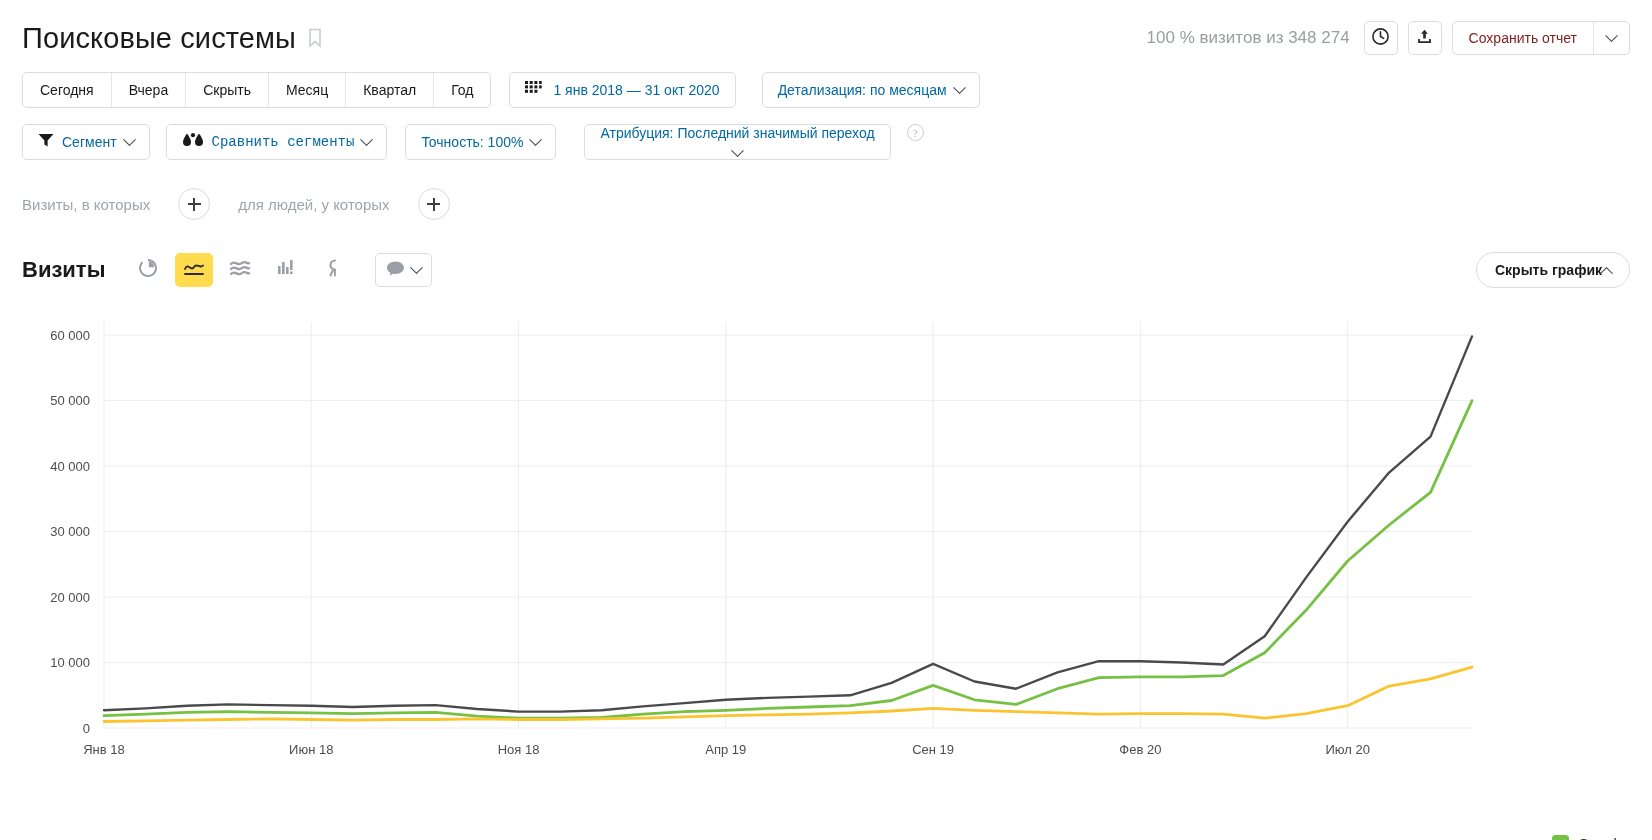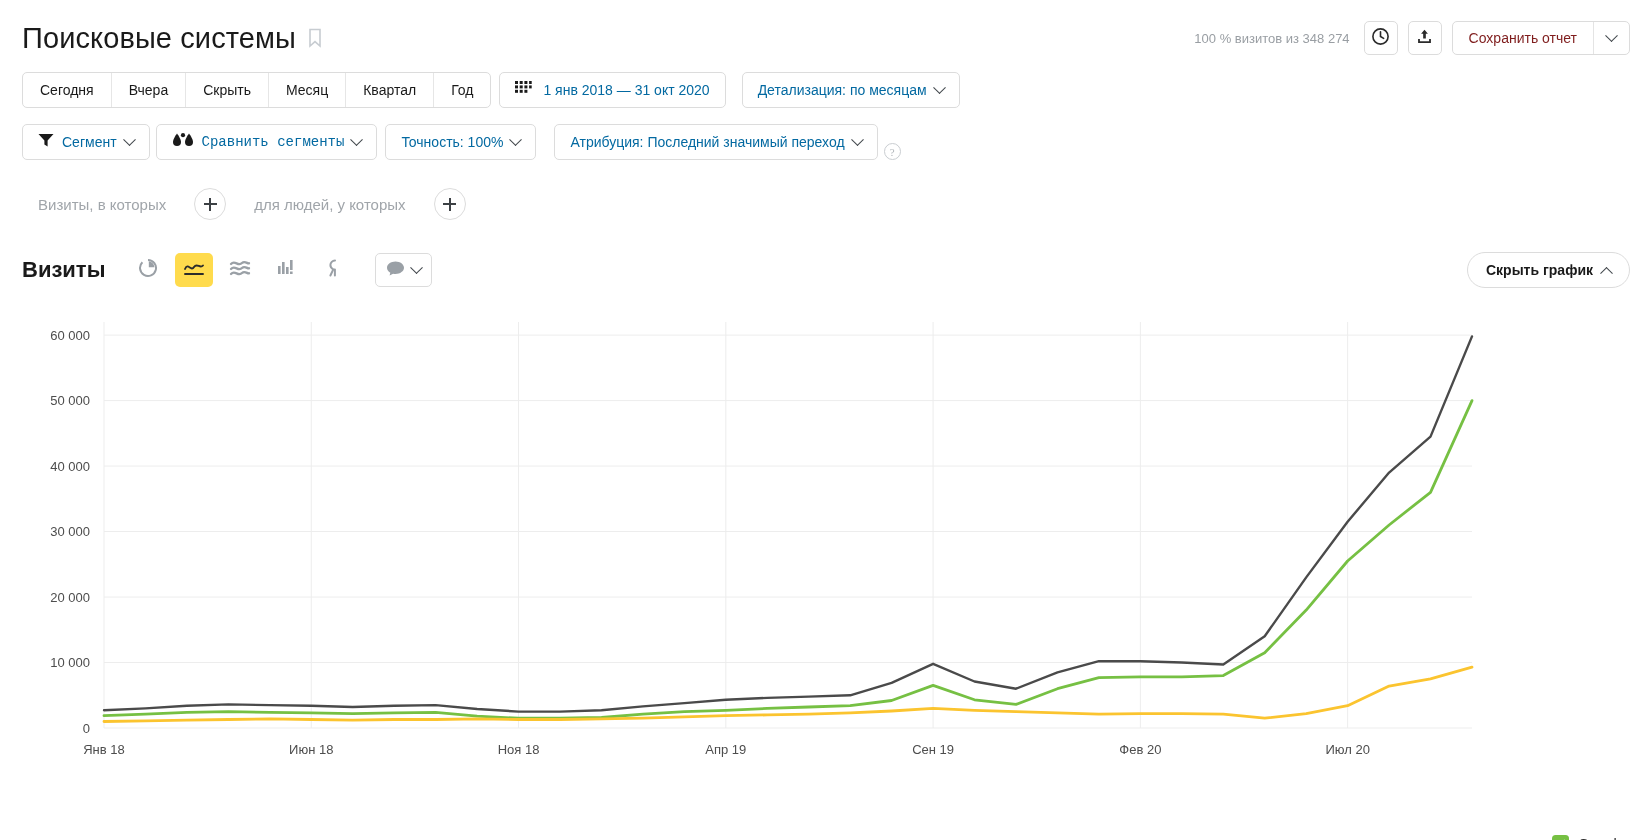--- a/index.html
+++ b/index.html
@@ -38,21 +38,21 @@
     align-items: center;
     cursor: pointer;
   }
   .header-right {
     margin-left: auto;
     display: flex;
     align-items: center;
     gap: 10px;
   }
   .visits-info {
-    font-size: 13px;
+    font-size: 17px;
     color: #999ea3;
     white-space: nowrap;
     margin-right: 4px;
   }
   .icon-btn {
     width: 34px;
     height: 34px;
     border: 1px solid #dcdcdc;
     border-radius: 5px;
     background: #fff;
@@ -84,22 +84,23 @@
     border-left: 1px solid #e4e4e4;
     display: flex;
     align-items: center;
     justify-content: center;
     cursor: pointer;
   }
 
   
   .toolbar {
     display: flex;
-    align-items: flex-end;
+    align-items: flex-start;
     padding: 0 22px;
+    gap: 10px;
   }
   .row-periods { margin-top: 14px; height: 36px; }
   .row-filters { margin-top: 16px; height: 36px; }
 
   .period-group {
     display: flex;
     border: 1px solid #dcdcdc;
     border-radius: 5px;
     overflow: hidden;
     height: 36px;
@@ -154,21 +155,21 @@
     justify-content: center;
     margin-left: 6px;
     cursor: pointer;
     font-family: "Liberation Serif", serif;
   }
 
   
   .cond-row {
     display: flex;
     align-items: center;
-    padding: 0 38px;
+    padding: 0 22px;
     margin-top: 24px;
     height: 40px;
     gap: 28px;
   }
   .cond-label {
     font-size: 15px;
     color: #a0a5aa;
   }
   .plus-btn {
     width: 32px;
@@ -225,21 +226,20 @@
     border: 1px solid #dcdcdc;
     border-radius: 5px;
     background: #fff;
     margin-left: 16px;
     cursor: pointer;
   }
   .hide-chart {
     margin-left: auto;
     display: inline-flex;
     align-items: center;
-    gap: 9px;
     height: 36px;
     padding: 0 18px;
     border: 1px solid #dcdcdc;
     border-radius: 18px;
     background: #fff;
     font-size: 14px;
     color: #1a1a1a;
     cursor: pointer;
     white-space: nowrap;
   }
@@ -383,21 +383,21 @@
     </span>
     <span>Сравнить сегменты</span>
     <span class="chev"></span>
   </div>
 
   <div class="pill" style="margin-left:8px;">
     <span>Точность: 100%</span>
     <span class="chev"></span>
   </div>
 
-  <div class="pill" style="margin-left:18px;">
+  <div class="pill" style="margin-left:18px;flex-direction:column;">
     <span>Атрибуция: Последний значимый переход</span>
     <span class="chev"></span>
   </div>
 
   <div class="help-icon">?</div>
 </div>
 
 <div class="cond-row">
   <span class="cond-label">Визиты, в которых</span>
   <div class="plus-btn"></div>

